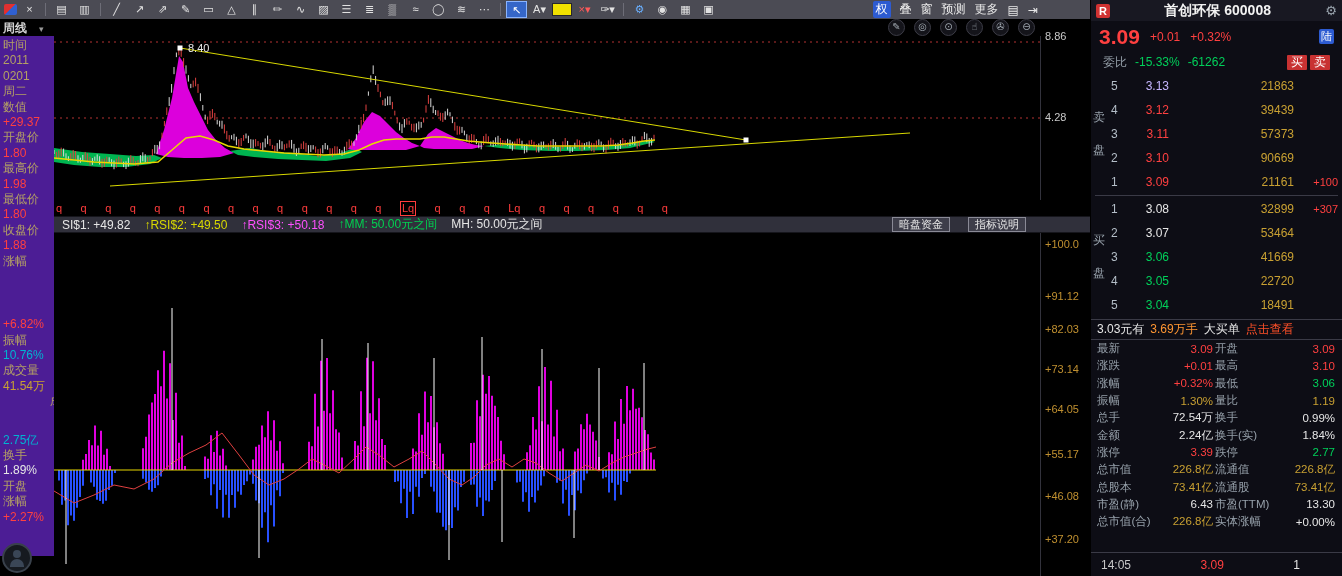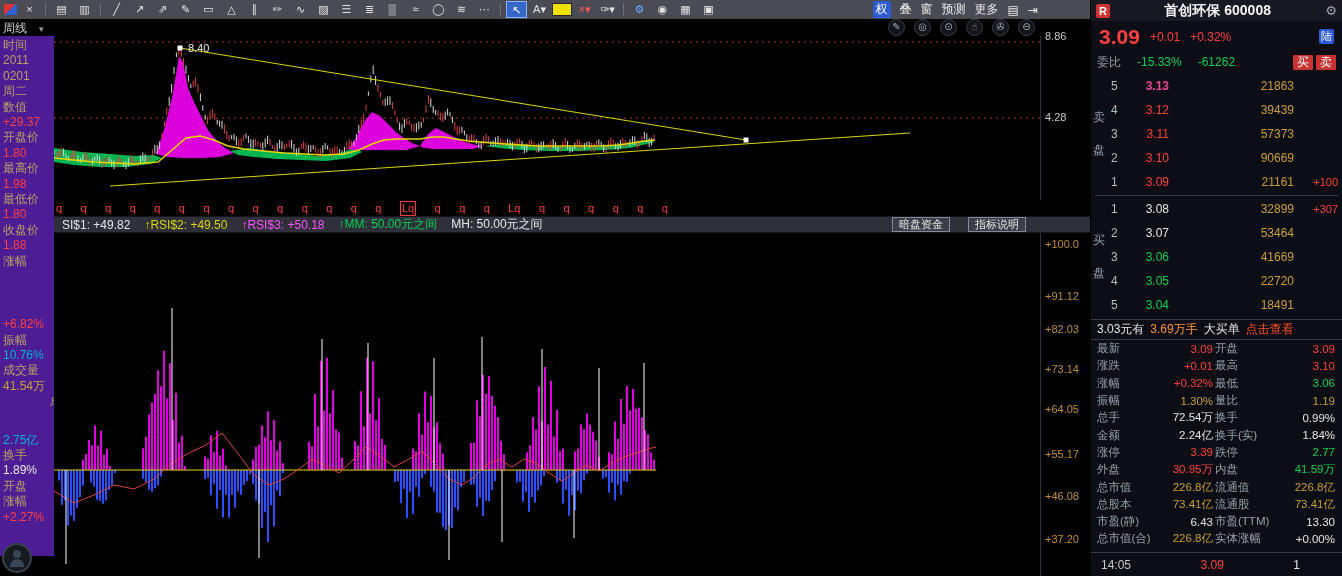--- a/index.html
+++ b/index.html
@@ -13,21 +13,21 @@
   .tbi.sep{width:1px;height:13px;background:#6d6d77;margin:0 3px;}
   .tbi.hl{background:#3566c8;color:#fff;border:1px solid #8ab4ff;box-sizing:border-box;}
   .tbi.swatch{background:#f0e000;width:18px;height:11px;border:1px solid #26262c;}
   .tbi.red{color:#ff5a5a;}
   .tbi.blue{color:#6ab0ff;}
   .tb-right{margin-left:auto;margin-right:48px;display:flex;gap:9px;align-items:center;}
   .tbt{color:#e8e8e8;font-size:12px;white-space:nowrap;}
   .tbt.badge-blue{background:#2d5bd1;color:#fff;padding:0 3px;border-radius:2px;}
   
   .subbar{position:absolute;left:0;top:19px;width:1090px;height:17px;background:#000;}
-  .period{position:absolute;left:3px;top:1px;display:flex;align-items:center;gap:12px;color:#d2d2d2;}
+  .period{position:absolute;left:3px;top:1px;display:flex;align-items:center;gap:12px;color:#d2d2d2;font-weight:bold;}
   .dd{font-size:9px;color:#9a9a9a;}
   .mini-icons{position:absolute;left:888px;top:0;display:flex;gap:9px;}
   .mi{width:15px;height:15px;line-height:14px;text-align:center;font-size:10px;color:#a0a8b0;
       border:1px solid #3c3c46;border-radius:50%;background:#14141a;}
   
   .sidebar{position:absolute;left:0;top:36px;width:54px;height:520px;background:#4c1d95;padding:2px 0 0 3px;box-sizing:border-box;}
   .sbi{font-size:12px;line-height:15.4px;white-space:nowrap;}
   
   .topchart{position:absolute;left:54px;top:36px;width:986px;height:164px;background:#000;}
   .qrow{position:absolute;left:56px;top:200px;width:612px;height:16px;display:flex;justify-content:space-between;align-items:center;}
@@ -51,21 +51,21 @@
   
   .panel{position:absolute;left:1090px;top:0;width:252px;height:576px;background:#0d0d15;border-left:1px solid #000;box-sizing:border-box;}
   .p-header{position:absolute;top:0;left:0;right:0;height:21px;background:#181822;display:flex;align-items:center;gap:6px;padding:0 5px;}
   .r-badge{background:#d03232;color:#fff;font-weight:bold;font-size:11px;width:14px;height:14px;line-height:14px;text-align:center;border-radius:2px;}
   .p-title{flex:1;text-align:center;color:#f2f2f2;font-weight:bold;font-size:14px;white-space:nowrap;}
   .p-gear{color:#9aa4ae;font-size:13px;}
   .p-price{position:absolute;top:21px;left:0;right:0;height:31px;display:flex;align-items:center;gap:10px;padding:0 8px;}
   .p-last{color:#ff4040;font-size:21px;font-weight:bold;}
   .p-chg,.p-pct{color:#ff4040;}
   .p-badge{margin-left:auto;background:#2d5bd1;color:#fff;font-size:11px;line-height:15px;padding:0 2px;border-radius:2px;}
-  .p-weibi{position:absolute;top:52px;left:0;right:0;height:20px;display:flex;align-items:center;gap:16px;padding:0 6px;}
+  .p-weibi{position:absolute;top:52px;left:0;right:0;height:20px;display:flex;align-items:center;gap:8px;padding:0 12px;}
   .wb-label{color:#96a0aa;}
   .wb-val,.wb-diff{color:#00d05a;}
   .wb-btns{margin-left:auto;display:flex;gap:3px;}
   .wb-btn{background:#c83232;color:#fff;line-height:15px;padding:0 4px;border-radius:1px;}
   .book{position:absolute;left:0;right:0;display:flex;}
   .book.sell{top:74px;height:120px;}
   .book.buy{top:197px;height:120px;}
   .book-side{width:16px;display:flex;flex-direction:column;justify-content:center;align-items:center;gap:16px;color:#96a0aa;}
   .book-rows{flex:1;display:flex;flex-direction:column;}
   .brow{height:24px;display:flex;align-items:center;padding:0 4px;}
@@ -930,21 +930,21 @@
 
     <div class="book sell">
       <div class="book-side">
         <span>卖</span>
         <span>盘</span>
       </div>
       <div class="book-rows">
 
           <div class="brow">
             <span class="bn">5</span>
-            <span class="bp" style="color: #ec4899; font-weight: bold;">3.13</span>
+            <span class="bp" style="color: #c4b5fd;">3.13</span>
             <span class="bv">21863</span>
             <span class="bd"></span>
           </div>
 
           <div class="brow">
             <span class="bn">4</span>
             <span class="bp" style="color: rgb(255, 64, 64);">3.12</span>
             <span class="bv">39439</span>
             <span class="bd"></span>
           </div>
@@ -1069,26 +1069,20 @@
           <span class="sv" style="color: rgb(230, 230, 230);">1.84%</span>
         </div>
 
         <div class="srow">
           <span class="sl">涨停</span>
           <span class="sv" style="color: rgb(255, 64, 64);">3.39</span>
           <span class="sl">跌停</span>
           <span class="sv" style="color: rgb(0, 208, 90);">2.77</span>
         </div>
 
-        <div class="srow">
-          <span class="sl">外盘</span>
-          <span class="sv" style="color: rgb(255, 64, 64);">30.95万</span>
-          <span class="sl">内盘</span>
-          <span class="sv" style="color: rgb(0, 208, 90);">41.59万</span>
-        </div>
 
         <div class="srow">
           <span class="sl">总市值</span>
           <span class="sv" style="color: rgb(200, 160, 50);">226.8亿</span>
           <span class="sl">流通值</span>
           <span class="sv" style="color: rgb(200, 160, 50);">226.8亿</span>
         </div>
 
         <div class="srow">
           <span class="sl">总股本</span>

